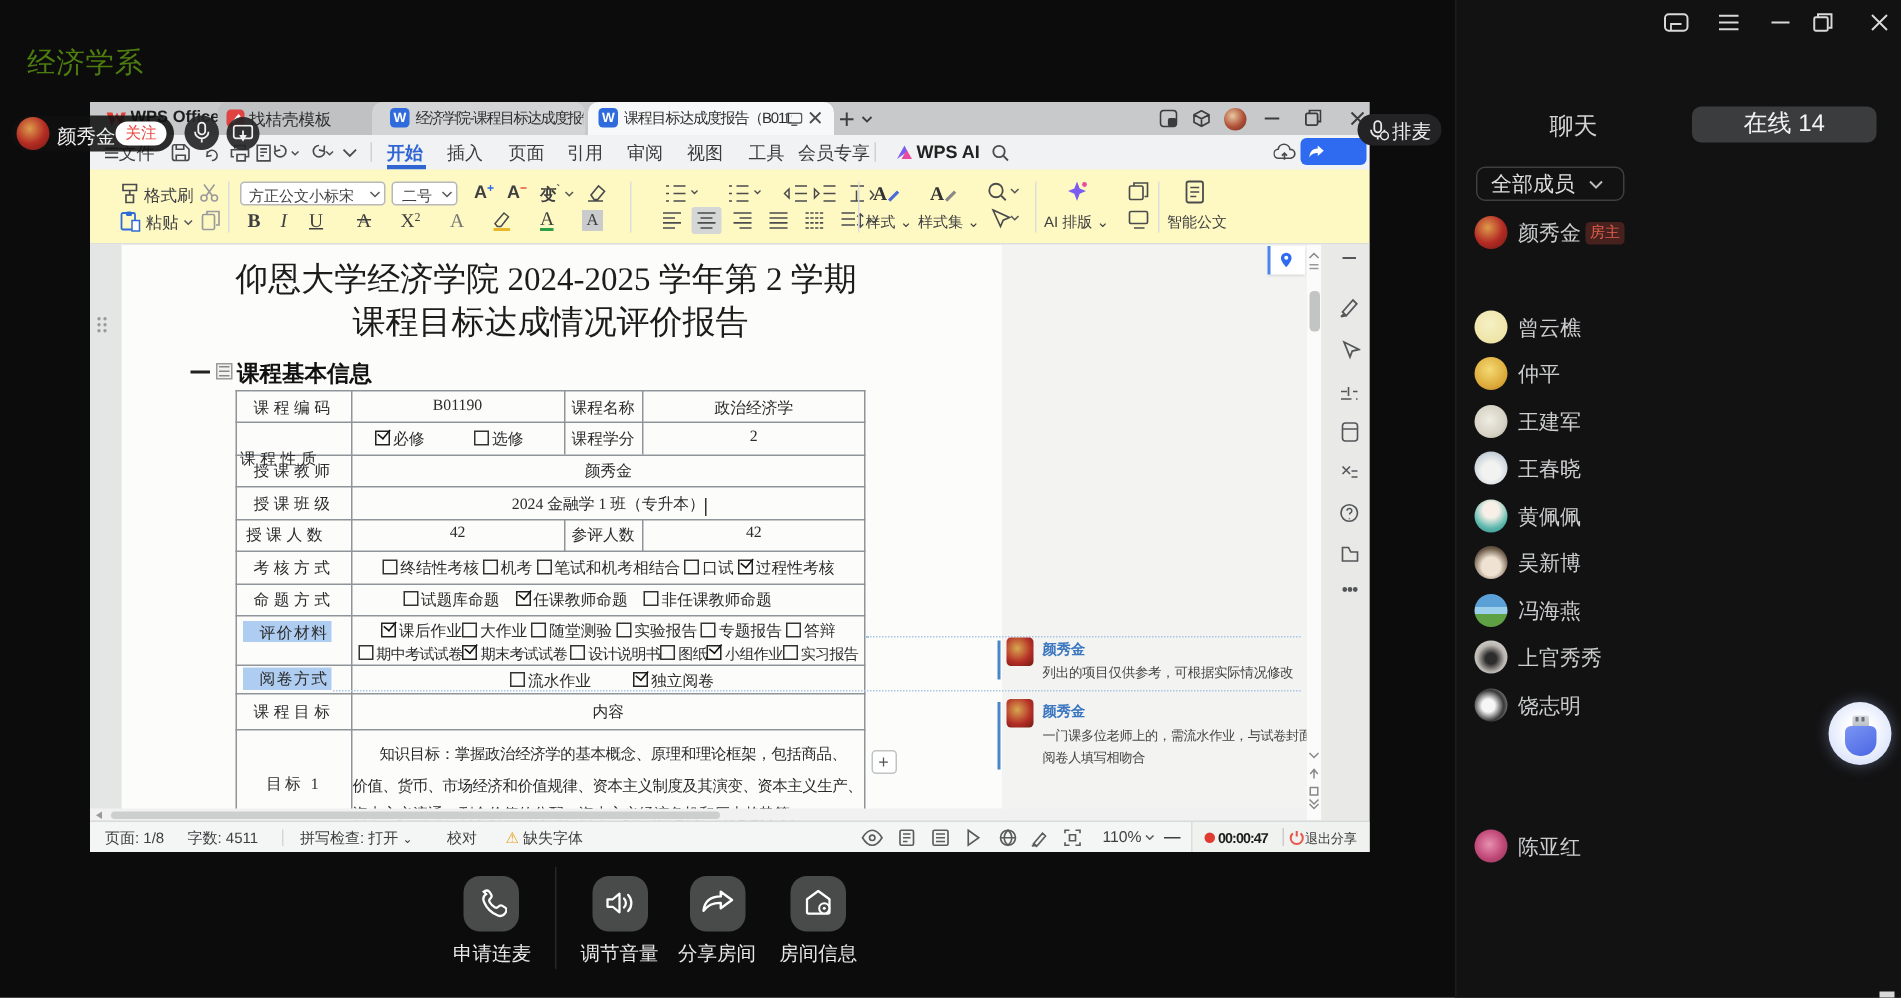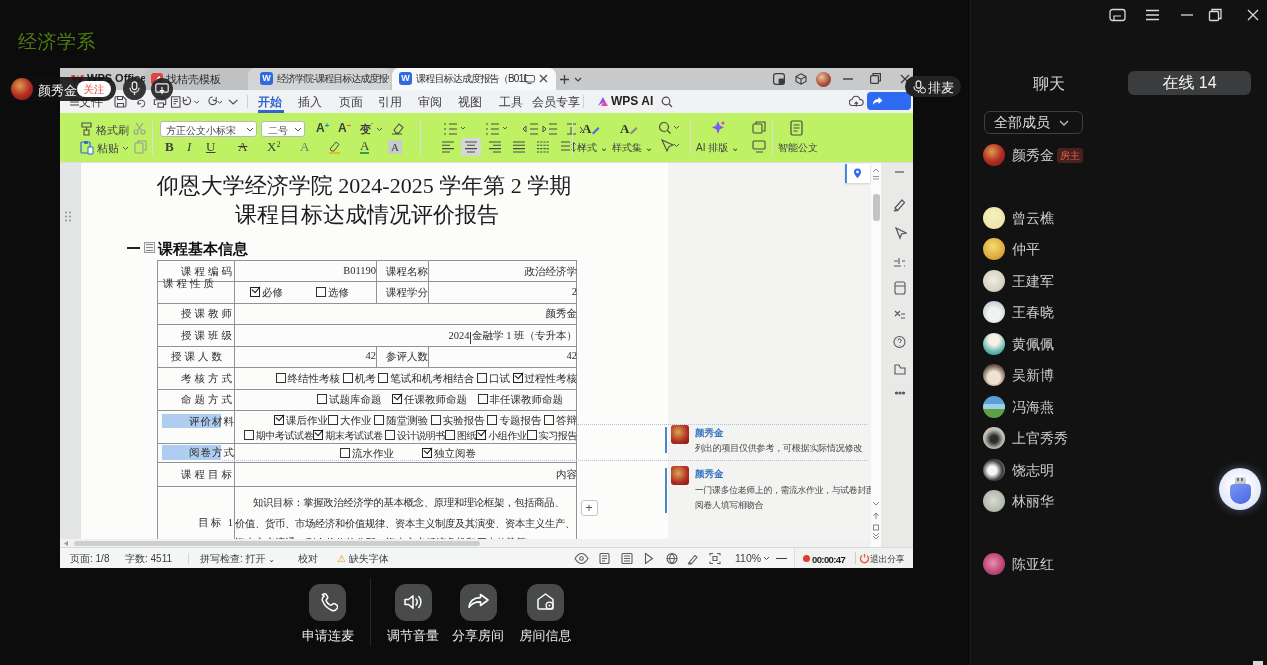--- a/index.html
+++ b/index.html
@@ -10,35 +10,35 @@
   #roomtitle{left:18px;top:29px;font-size:19px;color:#4d7c0f;letter-spacing:.5px}
   .winctl{top:7px;color:#d9d9d9;z-index:40}
   
   #wps{left:60px;top:68px;width:853px;height:500px;background:#eef0f0;overflow:hidden}
   #tabbar{left:0;top:0;width:853px;height:22px;background:#c7c9cb}
   .tabtxt{top:4px;font-size:11px;color:#2d2d2d;white-space:nowrap;overflow:hidden}
   .wicon{width:13px;height:13px;border-radius:3px;background:#2f6bdd;color:#fff;font-size:9px;
      font-weight:bold;text-align:center;line-height:13px;top:4px}
   #menubar{left:0;top:22px;width:853px;height:23px;background:#f1f2f3}
   .mi{top:4px;font-size:12px;color:#3c3c3e;white-space:nowrap}
-  #toolbar{left:0;top:45px;width:853px;height:49px;background:#bef264;border-bottom:1px solid #dcdddd}
+  #toolbar{left:0;top:45px;width:853px;height:49px;background:#fef9c3;border-bottom:1px solid #dcdddd}
   .tb{font-size:11px;color:#3f3f41;white-space:nowrap}
   #docarea{left:0;top:95px;width:853px;height:384px;background:#e4e6e5;overflow:hidden}
   #statusbar{left:0;top:479px;width:853px;height:21px;background:#f4f6f5;border-top:1px solid #d8dada}
   .st{top:4px;font-size:10px;color:#3e3e40;white-space:nowrap}
   
   #page{left:21px;top:0;width:587px;height:378px;background:#fcfcfb;box-shadow:1px 0 2px rgba(0,0,0,.12)}
   #comments{left:608px;top:0;width:203px;height:385px;background:#f3f4f2}
   .ser{font-family:"Liberation Serif",serif}
   
   .cb{display:inline-block;width:8px;height:8px;border:1px solid #333;vertical-align:-1px;margin-right:2px;position:relative}
   .cbx{display:inline-block;width:8px;height:8px;border:1px solid #222;vertical-align:-1px;margin-right:2px;position:relative}
   .cbx:after{content:"";position:absolute;left:1px;top:-2px;width:7px;height:4px;border-left:1.5px solid #111;
      border-bottom:1.5px solid #111;transform:rotate(-50deg)}
-  .tcell{position:absolute;font-size:10.5px;color:#2c2c2e;text-align:right;white-space:nowrap}
+  .tcell{position:absolute;font-size:10.5px;color:#2c2c2e;text-align:center;white-space:nowrap}
   
   #rpanel{left:970px;top:0;width:297px;height:665px;background:#121213;border-left:1px solid #1d1d1e}
   .mrow{position:absolute;left:12px;width:280px;height:22px}
   .mava{position:absolute;left:0;top:0;width:22px;height:22px;border-radius:50%}
   .mname{position:absolute;left:29px;top:3px;font-size:14px;color:#cccdce;white-space:nowrap}
   
   .bbtn{position:absolute;width:37px;height:37px;border-radius:11px;background:#494b4a}
   .blbl{position:absolute;top:627px;font-size:13px;color:#e9e9e9;white-space:nowrap}
 </style>
 </head>
@@ -324,21 +324,21 @@
         <div class="abs" style="left:174px;top:97px;width:1px;height:280px;background:#8f949a"></div>
         <div class="abs" style="left:316px;top:97px;width:1px;height:43px;background:#8f949a"></div>
         <div class="abs" style="left:368px;top:97px;width:1px;height:43px;background:#8f949a"></div>
         <div class="abs" style="left:316px;top:182.5px;width:1px;height:22px;background:#8f949a"></div>
         <div class="abs" style="left:368px;top:182.5px;width:1px;height:22px;background:#8f949a"></div>
 
         <div class="abs" style="left:102px;top:251px;width:59px;height:14px;background:#aecdf0"></div>
         <div class="abs" style="left:102px;top:282px;width:59px;height:15px;background:#aecdf0"></div>
 
         <div class="abs tcell ser" style="left:97px;top:101.5px;width:78px;letter-spacing:3px">课程编码</div>
-        <div class="abs tcell ser" style="left:97px;top:114px;width:60px;letter-spacing:3px">课程性质</div>
+        <div class="abs tcell ser" style="left:97px;top:136px;width:60px;letter-spacing:3px">课程性质</div>
         <div class="abs tcell ser" style="left:97px;top:144px;width:78px;letter-spacing:3px">授课教师</div>
         <div class="abs tcell ser" style="left:97px;top:165.5px;width:78px;letter-spacing:3px">授课班级</div>
         <div class="abs tcell ser" style="left:97px;top:187px;width:68px;letter-spacing:3px">授课人数</div>
         <div class="abs tcell ser" style="left:97px;top:208.5px;width:78px;letter-spacing:3px">考核方式</div>
         <div class="abs tcell ser" style="left:97px;top:229.5px;width:78px;letter-spacing:3px">命题方式</div>
         <div class="abs tcell ser" style="left:97px;top:251.5px;width:78px;letter-spacing:1px">评价材料</div>
         <div class="abs tcell ser" style="left:97px;top:283px;width:78px;letter-spacing:1px">阅卷方式</div>
         <div class="abs tcell ser" style="left:97px;top:304.5px;width:78px;letter-spacing:3px">课程目标</div>
         <div class="abs tcell ser" style="left:97px;top:352.5px;width:78px;letter-spacing:2px">目标 1</div>
 
@@ -521,24 +521,20 @@
         <div class="mname">冯海燕</div>
       </div>
     <div class="mrow" style="top:427.1px">
         <div class="mava" style="background:radial-gradient(circle at 50% 55%,#2c2c2c 22%,#b8b4ae 55%,#ececea)"></div>
         <div class="mname">上官秀秀</div>
       </div>
     <div class="mrow" style="top:458.5px">
         <div class="mava" style="background:radial-gradient(circle at 42% 52%,#f6f6f6 25%,#383838 60%,#c8ccd0)"></div>
         <div class="mname">饶志明</div>
       </div>
-    <div class="mrow" style="top:490px">
-        <div class="mava" style="background:radial-gradient(circle at 48% 48%,#d8dcd2,#b2b8ac 65%,#8e948a)"></div>
-        <div class="mname">林丽华</div>
-      </div>
     <div class="mrow" style="top:552.8px">
         <div class="mava" style="background:radial-gradient(circle at 45% 45%,#e890b0,#c04878 55%,#7e3450)"></div>
         <div class="mname">陈亚红</div>
       </div>
   </div>
 
   <div class="abs" style="left:905px;top:76px;width:56px;height:21px;background:#232326;border-radius:11px"></div>
   <svg class="abs" style="left:913px;top:80px" width="13" height="14" viewBox="0 0 13 14">
       <g fill="none" stroke="#e8e8e8" stroke-width="1.2">
         <rect x="3.2" y="0.8" width="4.6" height="7.4" rx="2.3"></rect>

